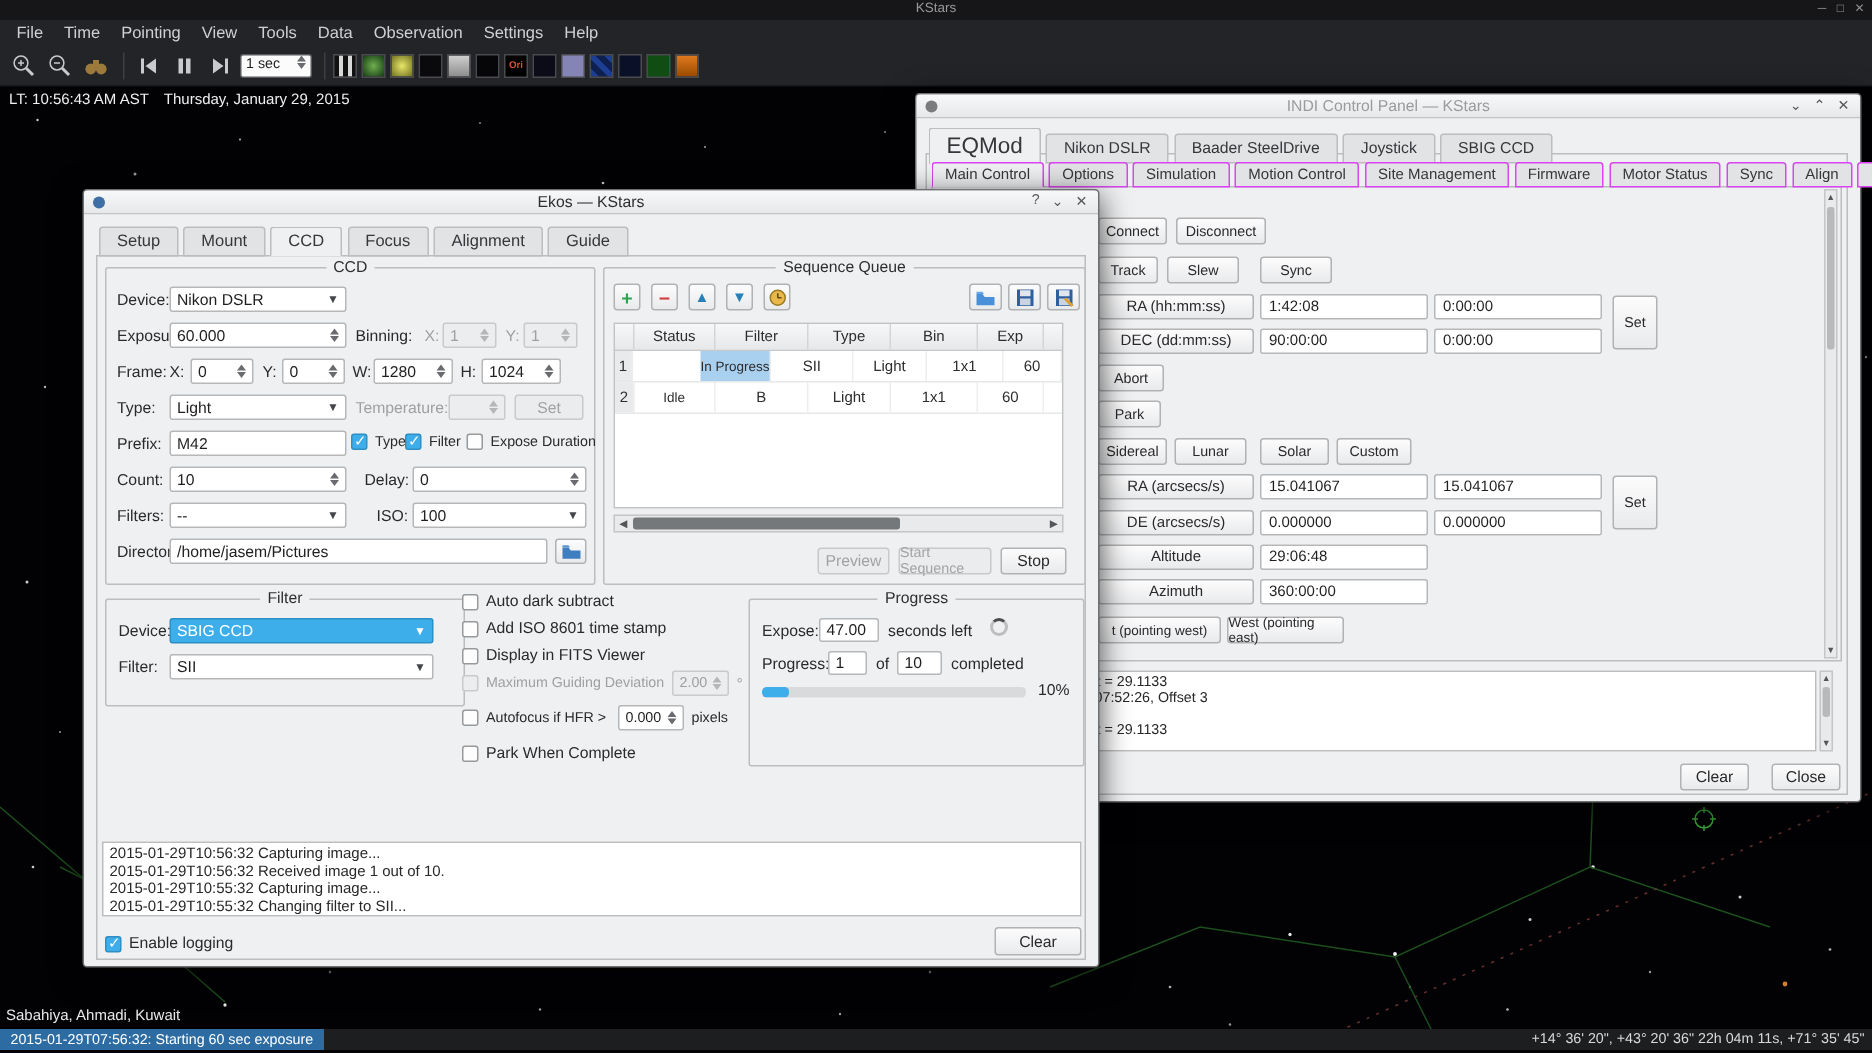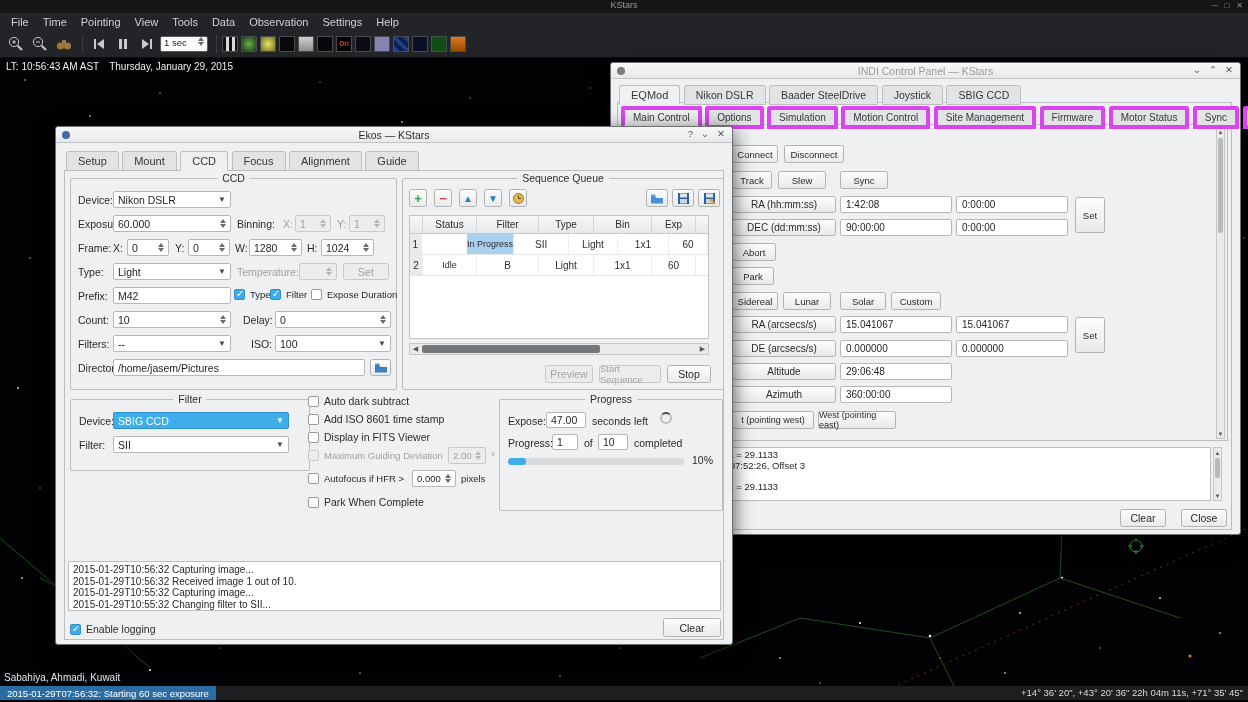--- a/index.html
+++ b/index.html
@@ -39,21 +39,21 @@
     display:flex; align-items:center; justify-content:center; font-size:10.5px; color:#2e2e30;
     position:relative; border-radius:3px 3px 0 0; }
   .wtitle.inactive { color:#9a9b9d; }
   .wicon { position:absolute; left:5px; top:3px; }
   .wbtns { position:absolute; right:7px; top:1px; display:flex; gap:8px; color:#5a5b5d; font-size:9.5px; }
 
   .tab { display:inline-block; padding:3px 11px; font-size:11px; color:#35373a; background:#e2e3e4;
     border:1px solid #bcbdbe; margin-right:-1px; border-radius:2.5px 2.5px 0 0; }
   .tab.active { background:#eff0f1; border-bottom-color:#eff0f1; position:relative; z-index:2; }
   .subtab { display:inline-block; padding:2px 8px; font-size:10px; color:#35373a; background:#e2e3e4;
-    border:4px solid #d946ef; margin-right:-1px; border-radius:2.5px 2.5px 0 0; }
+    border:1px solid #d946ef; margin-right:-1px; border-radius:2.5px 2.5px 0 0; }
   .subtab.active { background:#eff0f1; border-bottom-color:#eff0f1; position:relative; z-index:2; }
   .frame { position:absolute; border:1px solid #bcbdbe; background:#eff0f1; }
 
   .gb { position:absolute; border:1px solid #bcbdbe; border-radius:2px; }
   .gb-legend { position:absolute; top:-7px; left:50%; transform:translateX(-50%); background:#eff0f1;
     padding:0 5px; font-size:10.5px; color:#2e2e30; white-space:nowrap; }
 
   .lbl { position:absolute; font-size:10.5px; color:#2a2a2c; white-space:nowrap; }
   .lbl.sm { font-size:9.5px; }
   .lbl.dis { color:#9fa0a2; }
@@ -279,21 +279,21 @@
       </span>
       <span>INDI Control Panel — KStars</span>
       <span class="wbtns">
         <span>⌄</span>
         <span>⌃</span>
         <span>✕</span>
       </span>
     </div>
 
     <div style="position:absolute; left:8px; top:22px; white-space:nowrap; z-index:3;">
-      <span class="tab active" style="font-size:11px;">EQMod</span>
+      <span class="tab active" style="font-size:15px;">EQMod</span>
       <span class="tab" style="font-size:10.5px;">Nikon DSLR</span>
       <span class="tab" style="font-size:10.5px;">Baader SteelDrive</span>
       <span class="tab" style="font-size:10.5px;">Joystick</span>
       <span class="tab" style="font-size:10.5px;">SBIG CCD</span>
     </div>
 
     <div class="frame" style="left:6px; top:39px; width:615px; height:428px;"></div>
 
     <div style="position:absolute; left:10px; top:43px; white-space:nowrap; z-index:3;">
       <span class="subtab active">Main Control</span>

